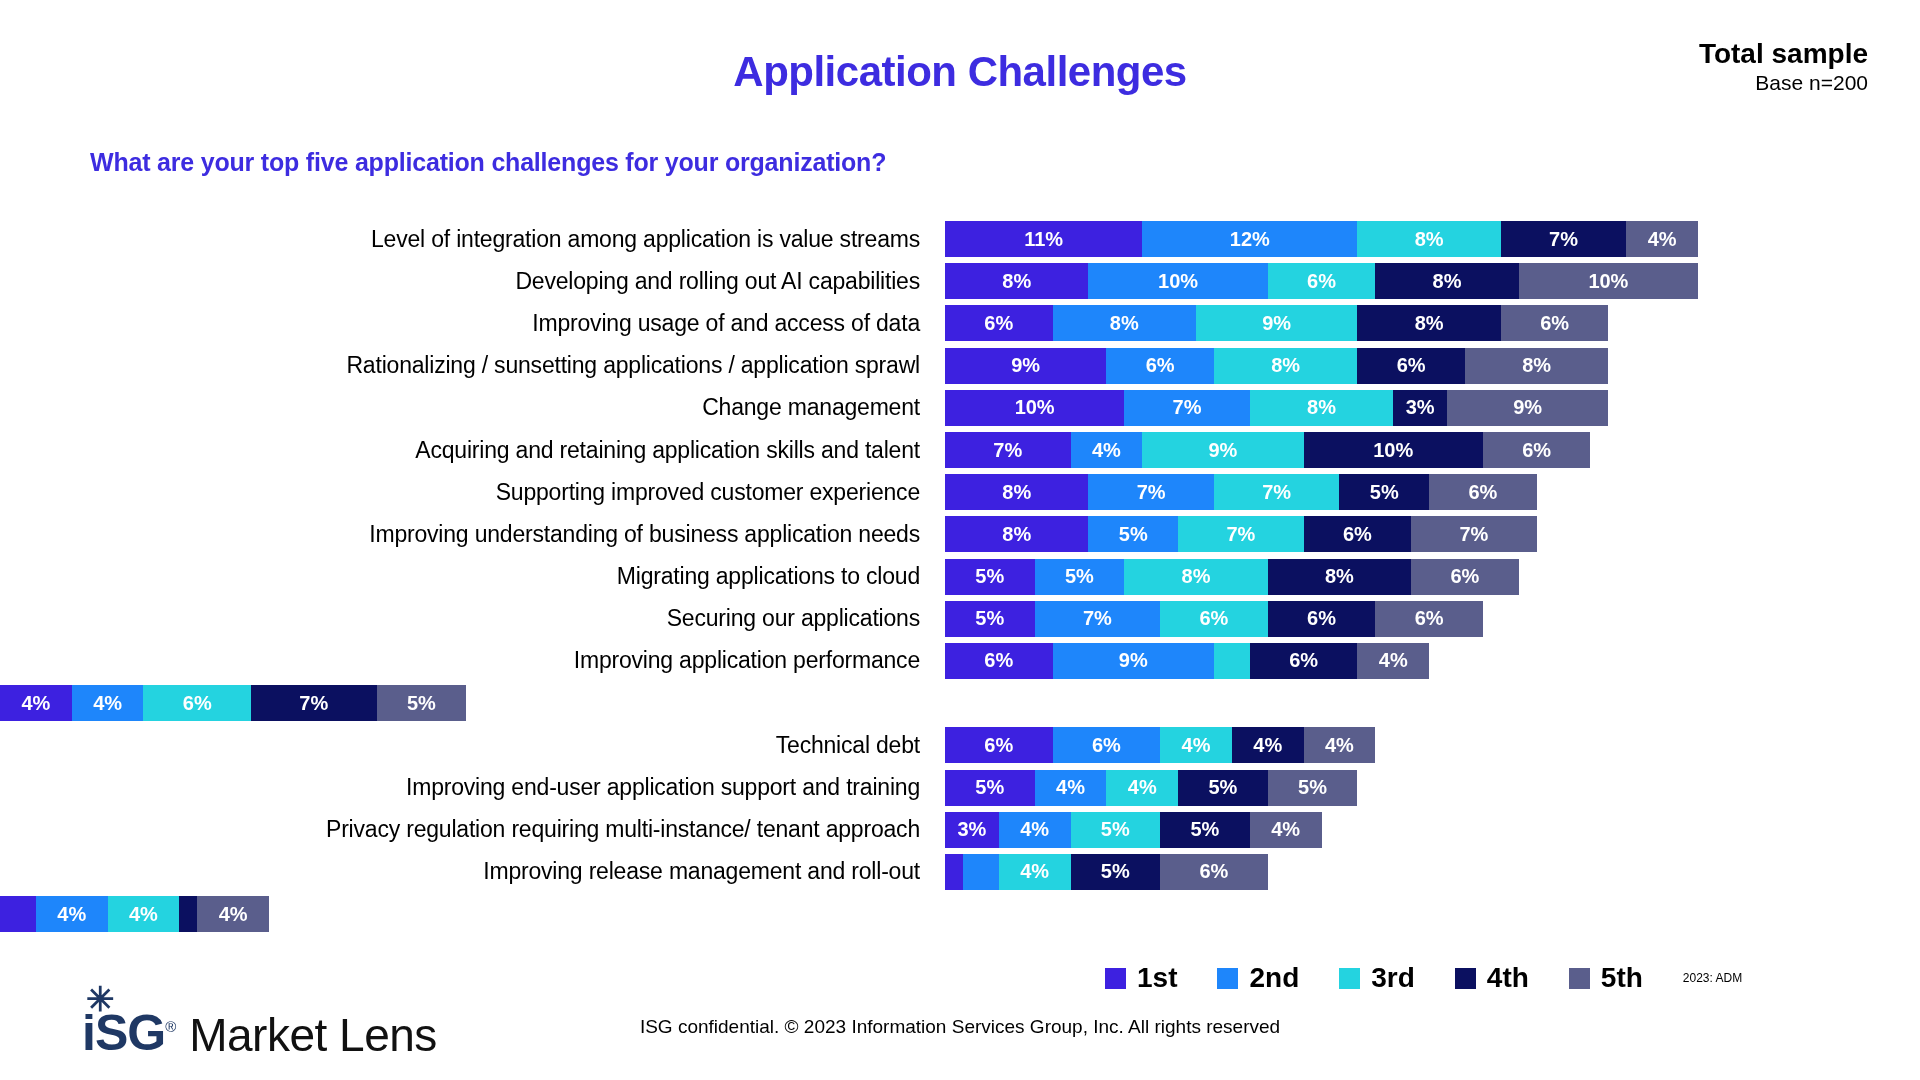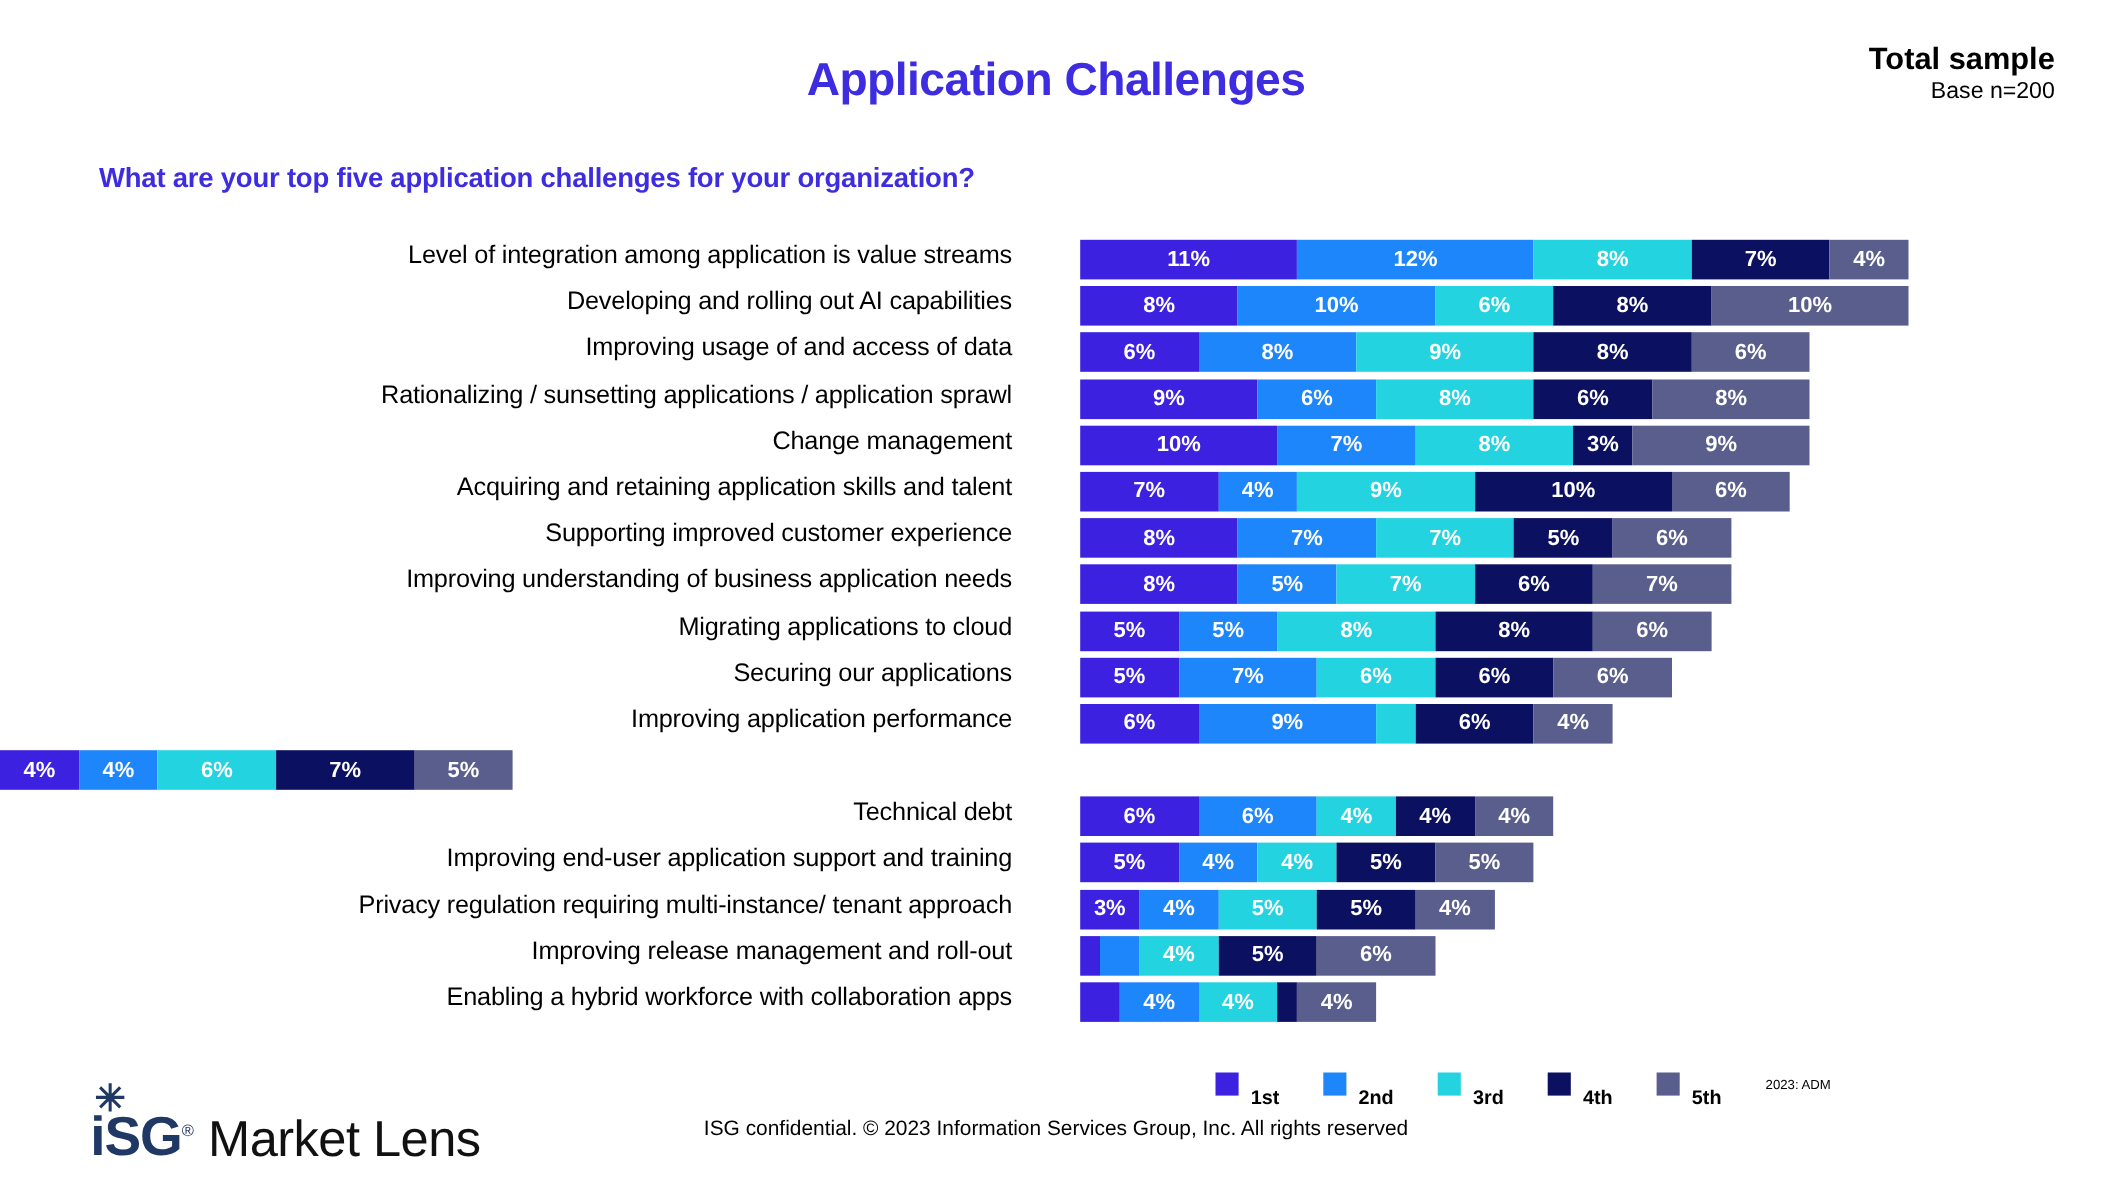--- a/index.html
+++ b/index.html
@@ -62,22 +62,22 @@
 
   
   .chart-area {
     position: absolute;
     left: 0;
     top: 218px;
     width: 1920px;
   }
   .row {
     display: flex;
+    align-items: center;
     height: 42.2px;
-    gap: 37px;
   }
   .row-label {
     width: 945px;
     text-align: right;
     padding-right: 25px;
     box-sizing: border-box;
     font-size: 23px;
     font-weight: 400;
     color: #000000;
     white-space: nowrap;
@@ -118,24 +118,23 @@
   .legend-item {
     display: flex;
     align-items: center;
     gap: 11px;
   }
   .legend-swatch {
     width: 21px;
     height: 21px;
   }
   .legend-label {
-    font-size: 18px;
-    font-weight: 700;
-    color: #000000;
-    margin-top: 26px;
+    font-size: 28px;
+    font-weight: 700;
+    color: #000000;
   }
   .legend-note {
     font-size: 12px;
     font-weight: 400;
     color: #000000;
   }
 
   
   .footer {
     position: absolute;
@@ -357,21 +356,20 @@
       <div class="row-label">Improving release management and roll-out</div>
       <div class="bar">
         <div class="seg" style="width: 17.93px; background: rgb(61, 33, 224);"></div>
         <div class="seg" style="width: 35.86px; background: rgb(30, 134, 251);"></div>
         <div class="seg" style="width: 71.72px; background: rgb(36, 211, 224);">4%</div>
         <div class="seg" style="width: 89.65px; background: rgb(11, 16, 96);">5%</div>
         <div class="seg" style="width: 107.58px; background: rgb(90, 94, 140);">6%</div>
       </div>
     </div>
     <div class="row">
-      <div class="row-label">Enabling a hybrid workforce with collaboration apps</div>
       <div class="bar">
         <div class="seg" style="width: 35.86px; background: rgb(61, 33, 224);"></div>
         <div class="seg" style="width: 71.72px; background: rgb(30, 134, 251);">4%</div>
         <div class="seg" style="width: 71.72px; background: rgb(36, 211, 224);">4%</div>
         <div class="seg" style="width: 17.93px; background: rgb(11, 16, 96);"></div>
         <div class="seg" style="width: 71.72px; background: rgb(90, 94, 140);">4%</div>
       </div>
     </div>
   </div>
 

